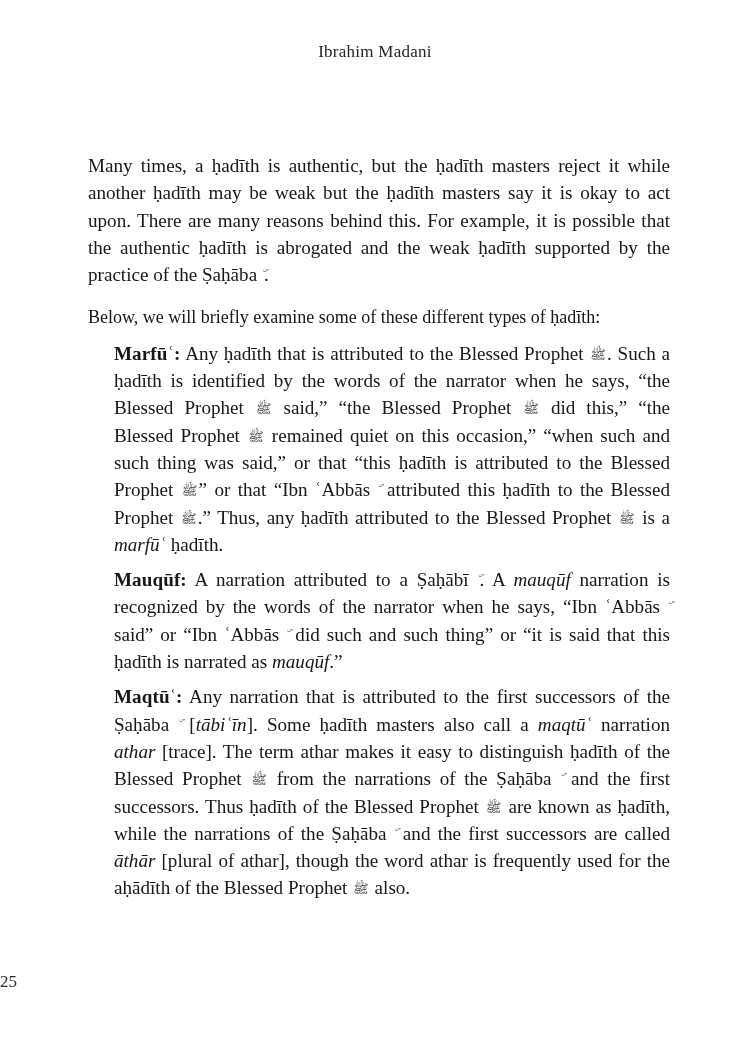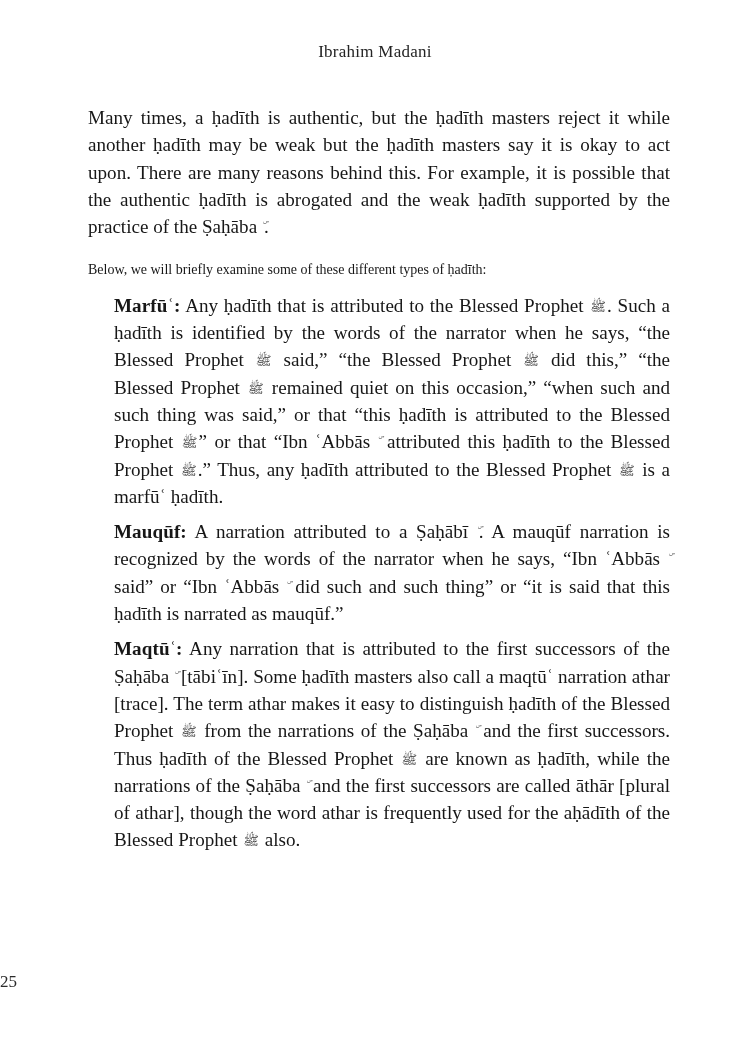--- a/index.html
+++ b/index.html
@@ -52,41 +52,43 @@
     -webkit-hyphens: none;
     hyphens: none;
   }
 
   p.body-para {
     margin-bottom: 9px;
   }
 
   p.lead-para {
     text-indent: 0;
+    margin-top: 48px;
   }
 
   p.intro-para {
     margin-top: 16px;
     margin-bottom: 8px;
-    font-size: 14px;
+    font-size: 18px;
   }
 
   
   p.def-para {
     margin-left: 26px;
     width: 556px;
     margin-bottom: 8px;
   }
 
   .term {
     font-weight: bold;
     letter-spacing: 0.005em;
   }
 
   .it {
+    font-style: italic;
   }
 
   
   .honorific {
     display: inline-block;
     font-family: "DejaVu Sans", sans-serif;
     font-size: 12.5px;
     line-height: 1;
     color: #2a2a2a;
     transform: translateY(-1px);

